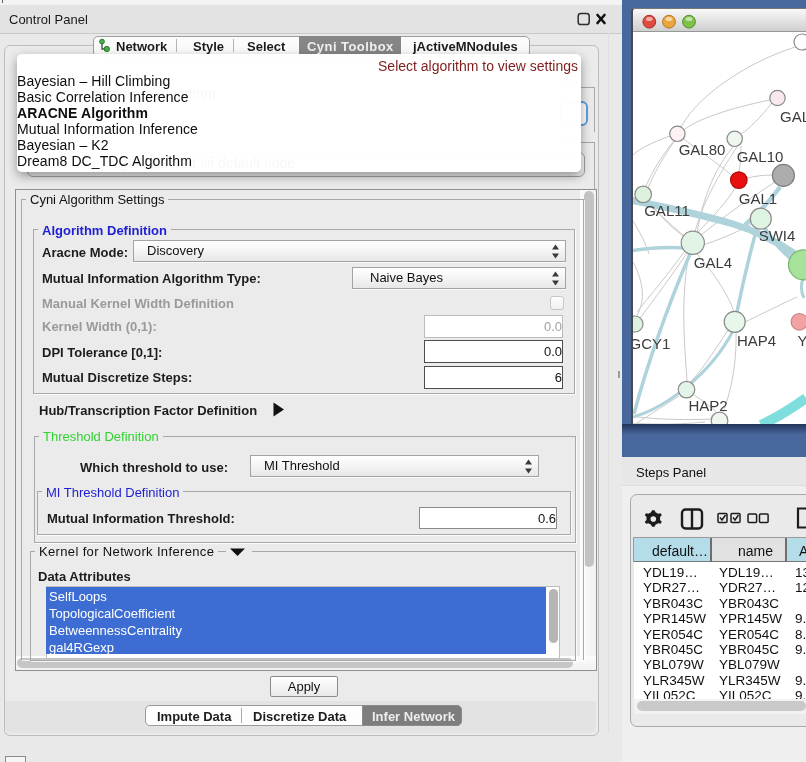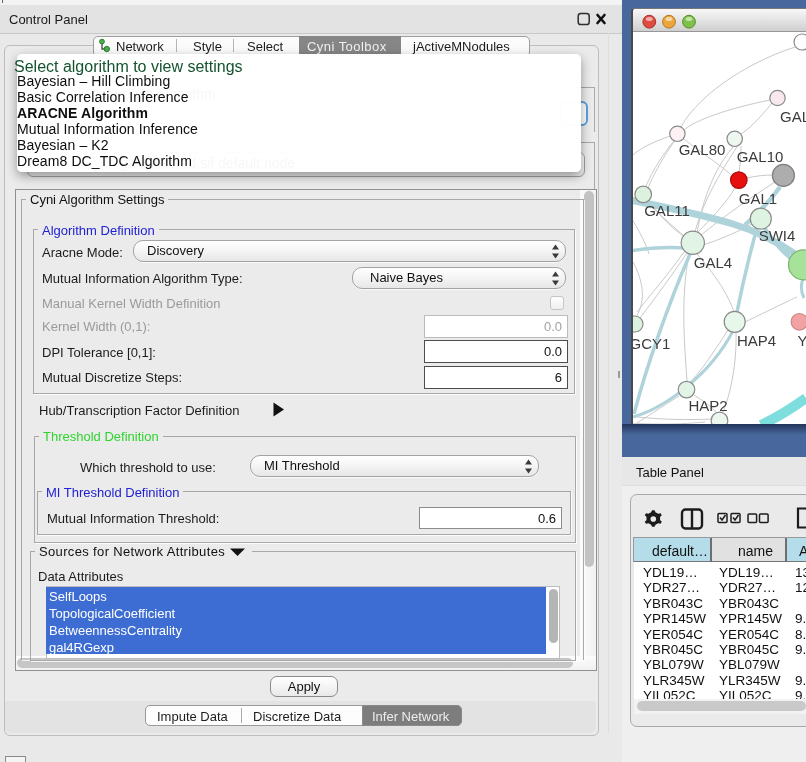--- a/index.html
+++ b/index.html
@@ -1,24 +1,24 @@
 <!DOCTYPE html>
 <html><head>
 <meta charset="utf-8">
 <style>
 html,body{margin:0;padding:0}
 body{width:806px;height:762px;position:relative;overflow:hidden;
      font-family:"Liberation Sans",sans-serif;background:#e9e9e9}
 .a{position:absolute}
-.lbl{font-weight:normal;font-size:13px;color:#1c1c1c;white-space:nowrap}
-.combo{position:absolute;border:1px solid #a3a3a3;border-radius:10px;
+.lbl{font-weight:bold;font-size:13px;color:#1c1c1c;white-space:nowrap}
+.combo{position:absolute;border:1px solid #a3a3a3;border-radius:0;
   background:linear-gradient(#ffffff,#f4f4f4 50%,#e7e7e7);box-shadow:0 1px 0 rgba(255,255,255,.7);}
 .combo .t{position:absolute;left:13px;top:2px;font-size:13px;color:#111;white-space:nowrap}
 .arr{position:absolute;width:9px;height:15px}
-.field{position:absolute;background:#fff;font-size:13px;color:#111;text-align:right;line-height:21px;padding-right:5px}
+.field{position:absolute;background:#fff;font-size:13px;color:#111;text-align:right;line-height:21px;}
 .gbox{position:absolute;border:1px solid #a8a8a8;box-shadow:inset 0 0 0 0px #fff,1px 1px 0 rgba(255,255,255,.8)}
 .glab{position:absolute;background:#ebebeb;padding:0 4px;font-size:13px;white-space:nowrap}
 </style>
 </head>
 <body>
 
 <div class="a" style="left:0;top:0;width:622px;height:762px;background:#e9e9e9"></div>
 
 <div class="a" style="left:0;top:0;width:622px;height:5px;background:#f3f3f3"></div>
 <div class="a" style="left:2px;top:0;width:1px;height:3px;background:#666"></div>
@@ -113,54 +113,54 @@
       <path d="M4.5 14.5 L1 9.5 L8 9.5 Z" fill="#3a3a3a"></path>
     </svg>
 </div>
 
 <div class="gbox" style="left:37px;top:491px;width:532px;height:42px"></div>
 <div class="glab" style="left:42px;top:485px;color:#2121d4">MI Threshold Definition</div>
 <div class="a lbl" style="left:47px;top:511px">Mutual Information Threshold:</div>
 <div class="field" style="left:419px;top:507px;width:136px;height:20px;border:1px solid #8b8b8b">0.6</div>
 
 <div class="gbox" style="left:30px;top:551px;width:544px;height:108px"></div>
-<div class="glab" style="left:35px;top:544px;color:#111;letter-spacing:0.35px">Sources for Network Attributes</div>
+<div class="glab" style="left:35px;top:544px;color:#111;letter-spacing:0.35px">Kernel for Network Inference</div>
 <div class="a" style="left:226px;top:548px;width:26px;height:8px;background:#ebebeb"></div>
 <svg class="a" style="left:229px;top:547px;z-index:2" width="17" height="10" viewBox="0 0 17 10">
     <path d="M1 1.5 L16 1.5 L8.5 9 Z" fill="#111"></path>
   </svg>
 <div class="a lbl" style="left:38px;top:569px">Data Attributes</div>
 
 <div class="a" style="left:46px;top:586px;width:514px;height:73px;background:#fff;border:1px solid #bdbdbd;box-sizing:border-box"></div>
 <div class="a" style="left:46px;top:587px;width:500px;height:67px;background:#3d6dd2"></div>
 <div class="a" style="left:49px;top:587.5px;font-size:13px;color:#fff;line-height:17px;white-space:pre">SelfLoops
 TopologicalCoefficient
 BetweennessCentrality
 gal4RGexp</div>
 <div class="a" style="left:549px;top:589px;width:9px;height:54px;background:#b5b5b5;border-radius:4.5px"></div>
 
-<div class="a" style="left:270px;top:676px;width:66px;height:19px;border:1px solid #8a8a8a;border-radius:7px;background:linear-gradient(#ffffff,#f2f2f2 60%,#e9e9e9);text-align:center;font-size:13px;line-height:19px;color:#111">Apply</div>
+<div class="a" style="left:270px;top:676px;width:66px;height:19px;border:1px solid #8a8a8a;border-radius:2px;background:linear-gradient(#ffffff,#f2f2f2 60%,#e9e9e9);text-align:center;font-size:13px;line-height:19px;color:#111">Apply</div>
 
 <div class="a" style="left:5px;top:701px;width:591px;height:32px;background:#e3e3e3;border-radius:0 0 6px 6px"></div>
 
 <div class="a" style="left:145px;top:705px;width:317px;height:21px;background:#fdfdfd;border:1px solid #9a9a9a;border-radius:5px;box-sizing:border-box"></div>
 <div class="a" style="left:241px;top:708px;width:1px;height:15px;background:#aaa"></div>
 <div class="a" style="left:362px;top:705px;width:100px;height:21px;background:#7d7d7d;border:1px solid #8a8a8a;border-radius:0 5px 5px 0;box-sizing:border-box"></div>
 <div class="a lbl" style="left:157px;top:709px">Impute Data</div>
 <div class="a lbl" style="left:253px;top:709px">Discretize Data</div>
 <div class="a lbl" style="left:372px;top:709px;color:#ededed">Infer Network</div>
 
 <div class="a" style="left:5px;top:756px;width:19px;height:10px;border:1px solid #8a8a8a;background:#f4f4f4"></div>
 
 <div class="a" style="left:608px;top:33px;width:1px;height:700px;background:#dedede"></div>
 
 <div class="a" style="left:618px;top:371px;width:2px;height:7px;background:#9a9a9a"></div>
 
 <div class="a" style="left:17px;top:54px;width:564px;height:118px;background:rgba(255,255,255,0.98);border-radius:5px;box-shadow:0 4px 11px rgba(0,0,0,0.38);z-index:50"></div>
-<div class="a" style="left:14px;top:58px;width:564px;text-align:left;font-size:16px;color:#14532d;z-index:51">Select algorithm to view settings</div>
+<div class="a" style="left:14px;top:58px;width:564px;text-align:right;font-size:14px;color:#7f1d1d;z-index:51">Select algorithm to view settings</div>
 <div class="a" style="left:17px;top:73px;font-size:14px;letter-spacing:0.1px;color:#0d0d0d;line-height:16.1px;z-index:51;white-space:pre">Bayesian – Hill Climbing
 Basic Correlation Inference<b>
 ARACNE Algorithm</b>
 Mutual Information Inference
 Bayesian – K2
 Dream8 DC_TDC Algorithm</div>
 
 <div class="a" style="left:95px;top:86px;font-size:14px;color:rgba(60,60,60,0.045);z-index:52">Inference Algorithm</div>
 <div class="a" style="left:120px;top:155px;font-size:14px;color:rgba(60,60,60,0.045);z-index:52">gal80filtered.sif default node</div>
 
@@ -249,21 +249,21 @@
     <text x="756.5" y="346">HAP4</text>
     <text x="797.5" y="346" text-anchor="start">Y</text>
     <text x="708" y="411">HAP2</text>
   </g>
 </svg>
 
 <div class="a" style="left:622px;top:424px;width:184px;height:11px;background:linear-gradient(#22345a,#48689d)"></div>
 
 <div class="a" style="left:622px;top:457px;width:184px;height:305px;background:#efefef"></div>
 <div class="a" style="left:622px;top:457px;width:184px;height:28px;background:#e7e7e7;border-bottom:1px solid #dddddd"></div>
-<div class="a" style="left:636px;top:465px;font-size:13px;color:#111">Table Panel</div>
+<div class="a" style="left:636px;top:465px;font-size:13px;color:#111">Steps Panel</div>
 
 <div class="a" style="left:630px;top:494px;width:180px;height:231px;border:1px solid #a9a9a9;border-radius:7px;background:#eaeaea"></div>
 
 <svg class="a" style="left:644px;top:507px" width="166" height="24" viewBox="0 0 166 24">
   <g fill="#1c1c1c">
     <path d="M10.5 3.2 l1.2 2.2 a6 6 0 0 1 2.4 1.4 l2.5-.6 1.2 2.1 -1.8 1.8 a6 6 0 0 1 0 2.8 l1.8 1.8 -1.2 2.1 -2.5-.6 a6 6 0 0 1 -2.4 1.4 l-1.2 2.2 -2.4 0 -1.2-2.2 a6 6 0 0 1 -2.4-1.4 l-2.5.6 -1.2-2.1 1.8-1.8 a6 6 0 0 1 0-2.8 l-1.8-1.8 1.2-2.1 2.5.6 a6 6 0 0 1 2.4-1.4 l1.2-2.2 Z M9.3 9.2 a2.8 2.8 0 1 0 0 5.6 a2.8 2.8 0 1 0 0-5.6 Z"></path>
   </g>
   <rect x="38" y="2.5" width="20" height="19" rx="3.5" fill="none" stroke="#1c1c1c" stroke-width="2.4"></rect>
   <line x1="48" y1="2.5" x2="48" y2="21.5" stroke="#1c1c1c" stroke-width="2.4"></line>
   <g fill="none" stroke="#1c1c1c" stroke-width="1.5">

